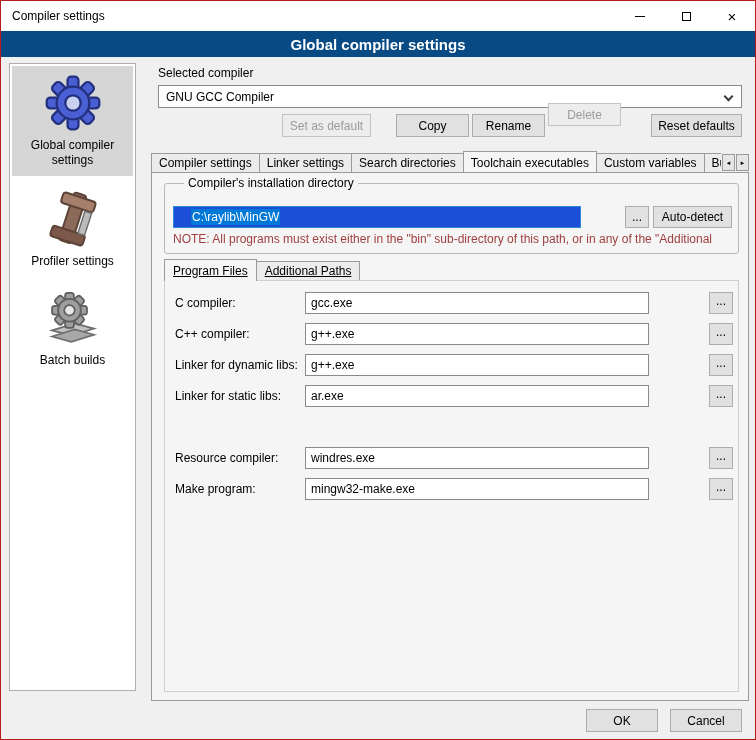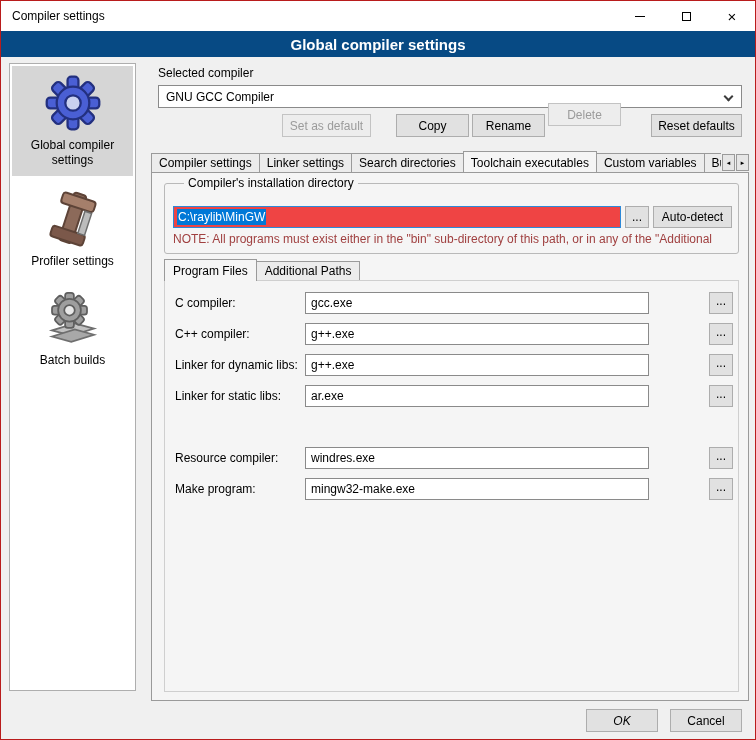--- a/index.html
+++ b/index.html
@@ -100,39 +100,39 @@
   
   .groupbox {
     position: absolute; left: 12px; top: 10px; width: 575px; height: 71px;
     border: 1px solid #b9b9b9; border-radius: 3px;
   }
   .groupbox .legend {
     position: absolute; left: 19px; top: -8px;
     background: #f5f5f5; padding: 0 4px; white-space: nowrap;
   }
   .dirinput {
-    position: absolute; left: 8px; top: 22px; width: 448px; height: 22px;
-    background: #ef4444; border: 1px solid #2d89d8;
-    display: flex; align-items: center; padding: 0 3px; overflow: hidden;
+    position: absolute; left: 8px; top: 22px; width: 408px; height: 22px;
+    background: #1d4ed8; border: 1px solid #2d89d8;
+    display: flex; align-items: center; padding: 0 17px; overflow: hidden;
   }
   .dirinput .sel { background: #0078d7; color: #fff; padding: 1px 1px; white-space: nowrap; }
   .note {
     position: absolute; left: 8px; top: 48px; width: 562px;
     color: #a04040; white-space: nowrap; overflow: hidden;
   }
   
   .subtabstrip {
     position: absolute; left: 12px; top: 85px; height: 22px;
     display: flex; align-items: flex-end;
   }
   .subtab {
     height: 19px; padding: 0 8px;
     background: #ececec; border: 1px solid #9a9a9a; border-bottom: none;
     display: flex; align-items: center; white-space: nowrap;
-    margin-right: -1px; cursor: default;
+    margin-right: -1px; cursor: default; text-decoration: underline;
   }
   .subtab.active {
     height: 22px; background: #f5f5f5; position: relative; z-index: 3; margin-bottom: -1px;
   }
   .subpanel {
     position: absolute; left: 12px; top: 107px; width: 575px; height: 412px;
     background: #f5f5f5; border: 1px solid #cscsc; border: 1px solid #cfcfcf; z-index: 2;
   }
   
   .frow { position: absolute; left: 0; width: 100%; height: 22px; }
@@ -312,16 +312,16 @@
         <span class="flabel">Make program:</span>
         <span class="tinput">
             <span>mingw32-make.exe</span>
           </span>
         <button class="dots">...</button>
       </div>
 
     </div>
   </div>
 
-  <button class="btn footerbtn" style="left:585px;font-style:italic;">OK</button>
+  <button class="btn footerbtn" style="left:585px;">OK</button>
   <button class="btn footerbtn" style="left:669px;">Cancel</button>
 
 </div>
 
 </body></html>

